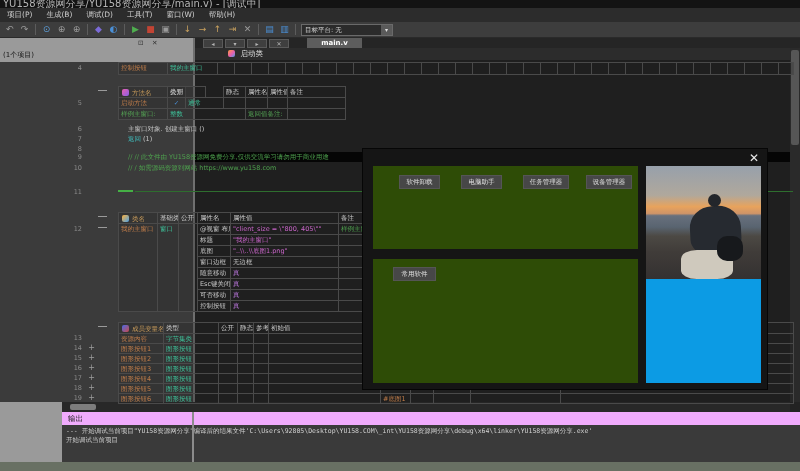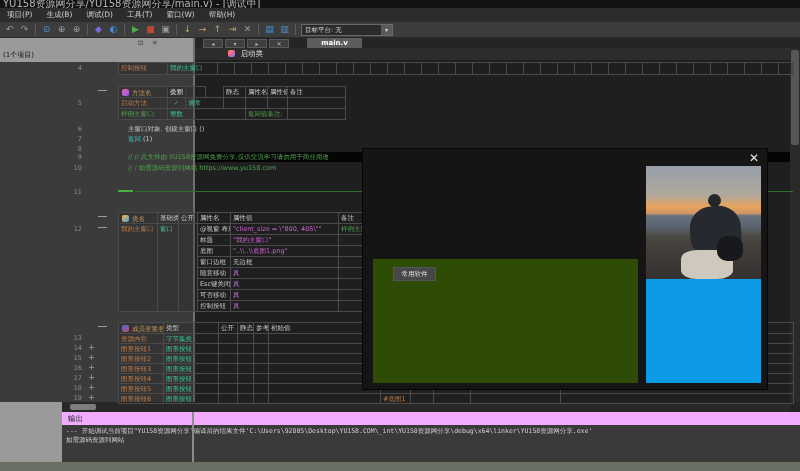--- a/index.html
+++ b/index.html
@@ -146,27 +146,33 @@
   <div id="edlayer"></div>
   <div class="abs vscroll"></div>
   <div class="abs vthumb"></div>
 
   <div class="abs hscroll"></div>
   <div class="abs hthumb"></div>
   <div class="abs blgrey"></div>
   <div class="abs out-head">输出</div>
   <div class="abs out-body">
     <div>---  开始调试当前项目"YU158资源网分享"编译后的结果文件'C:\Users\92805\Desktop\YU158.COM\_int\YU158资源网分享\debug\x64\linker\YU158资源网分享.exe'</div>
-    <div>如需源码资源到网站</div>
+    <div>开始调试当前项目</div>
   </div>
   <div class="abs out-vline"></div>
   <div class="abs statusbar"></div>
 
   <div class="abs overlay">
     <div class="ov-close">✕</div>
+    <div class="ov-panel ov-p1" id="ovp1">
+        <div class="abs ov-btn" style="left: 26px; top: 9px; width: 41px; height: 14px;">软件卸载</div>
+        <div class="abs ov-btn" style="left: 88px; top: 9px; width: 41px; height: 14px;">电脑助手</div>
+        <div class="abs ov-btn" style="left: 150px; top: 9px; width: 46px; height: 14px;">任务管理器</div>
+        <div class="abs ov-btn" style="left: 213px; top: 9px; width: 46px; height: 14px;">设备管理器</div>
+      </div>
     <div class="ov-panel ov-p2" id="ovp2">
         <div class="abs ov-btn" style="left: 20px; top: 8px; width: 43px; height: 14px;">常用软件</div>
       </div>
     <div class="photo">
       <div class="ph-body"></div>
       <div class="ph-head"></div>
       <div class="ph-chair"></div>
       <div class="ph-bag"></div>
     </div>
     <div class="bluebox"></div>

